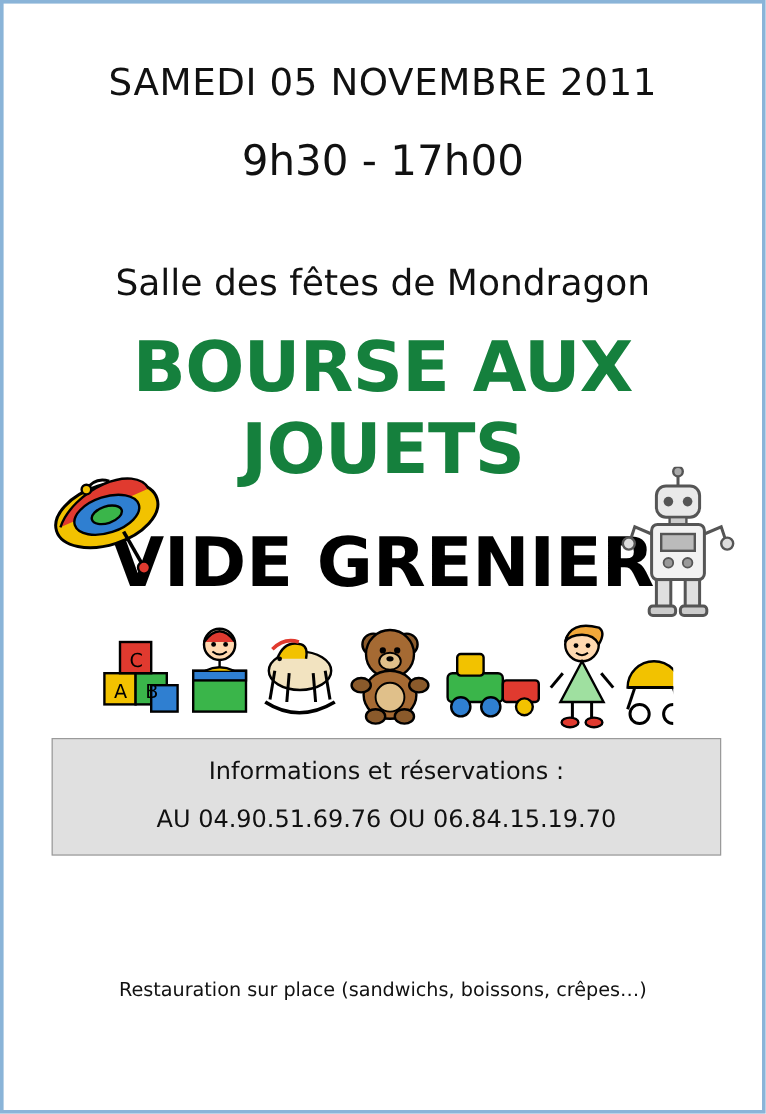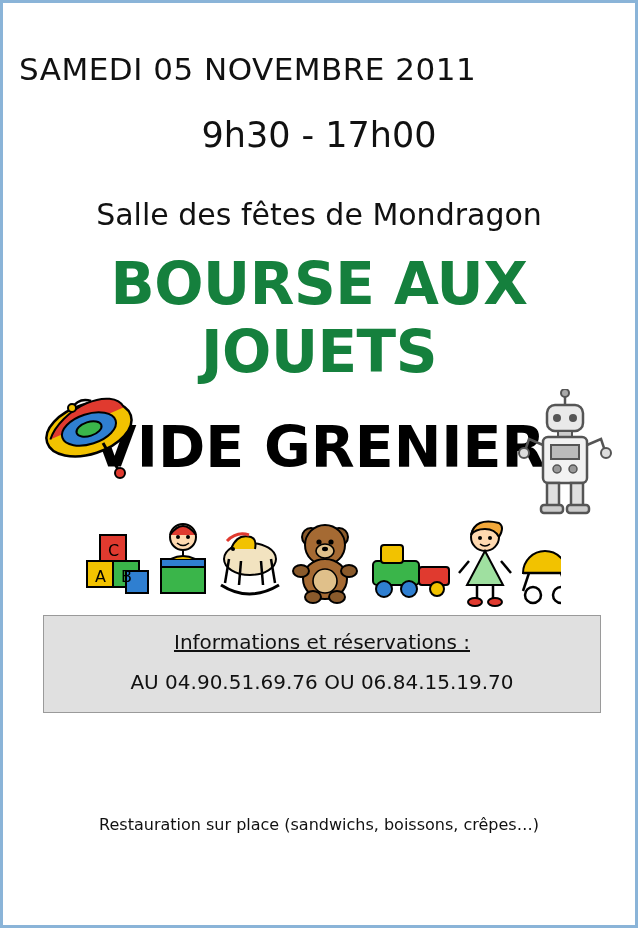--- a/index.html
+++ b/index.html
@@ -22,37 +22,37 @@
     background: #ffffff;
     overflow: hidden;
   }
   .inner {
     position: absolute;
     left: 0; top: 0; right: 0; bottom: 0;
     padding: 0 16px;
     box-sizing: border-box;
   }
   .line-date {
-    text-align: left;
+    text-align: center;
     margin-top: 48px;
     font-size: 31px;
     letter-spacing: 0.5px;
     color: #111;
     font-family: "DejaVu Sans", sans-serif;
     font-weight: 400;
   }
   .line-hours {
     text-align: center;
     margin-top: 28px;
     font-size: 35px;
     color: #111;
   }
   .line-venue {
     text-align: center;
-    margin-top: 42px;
+    margin-top: 64px;
     font-size: 30px;
     color: #111;
   }
   .title-main {
     text-align: center;
     margin-top: 18px;
     font-size: 58px;
     font-weight: bold;
     letter-spacing: -0.5px;
     color: #15803d;
@@ -101,21 +101,21 @@
     padding: 14px 10px 16px 10px;
     text-align: center;
   }
   .info-line {
     font-size: 20px;
     color: #111;
     margin: 0 0 16px 0;
     line-height: 1.2;
   }
   .info-line:last-child { margin-bottom: 2px; }
-  .u { text-decoration: underline; }
+  .u { }
   .footnote {
     position: absolute;
     left: 0; right: 0;
     top: 812px;
     text-align: center;
     font-size: 16px;
     color: #111;
   }
 </style>
 </head>

